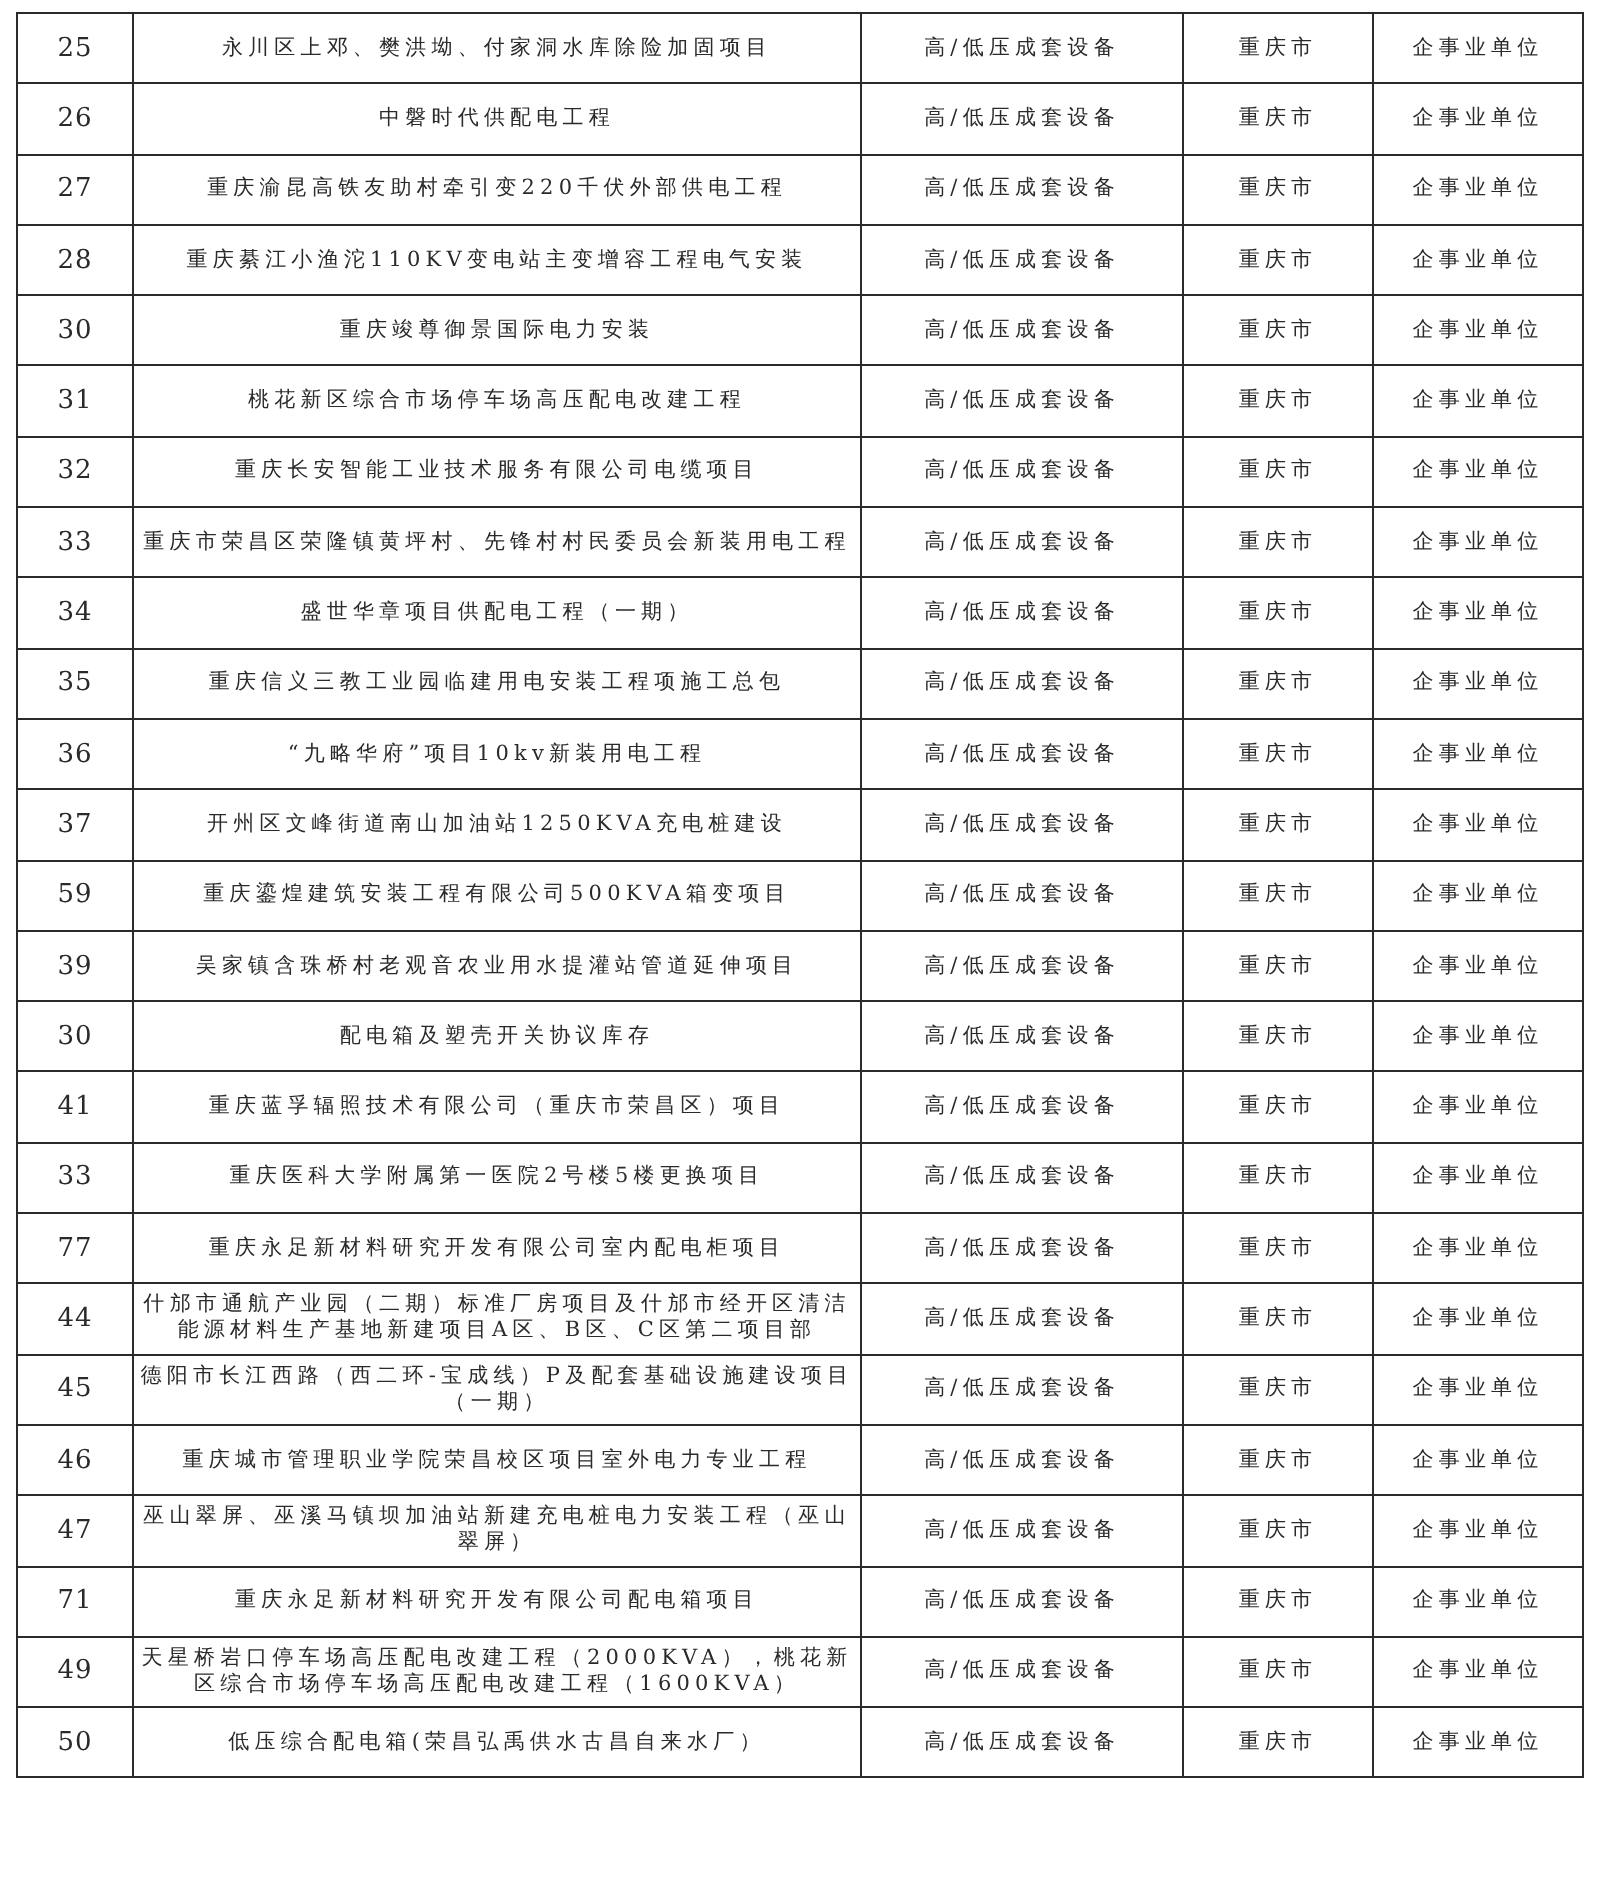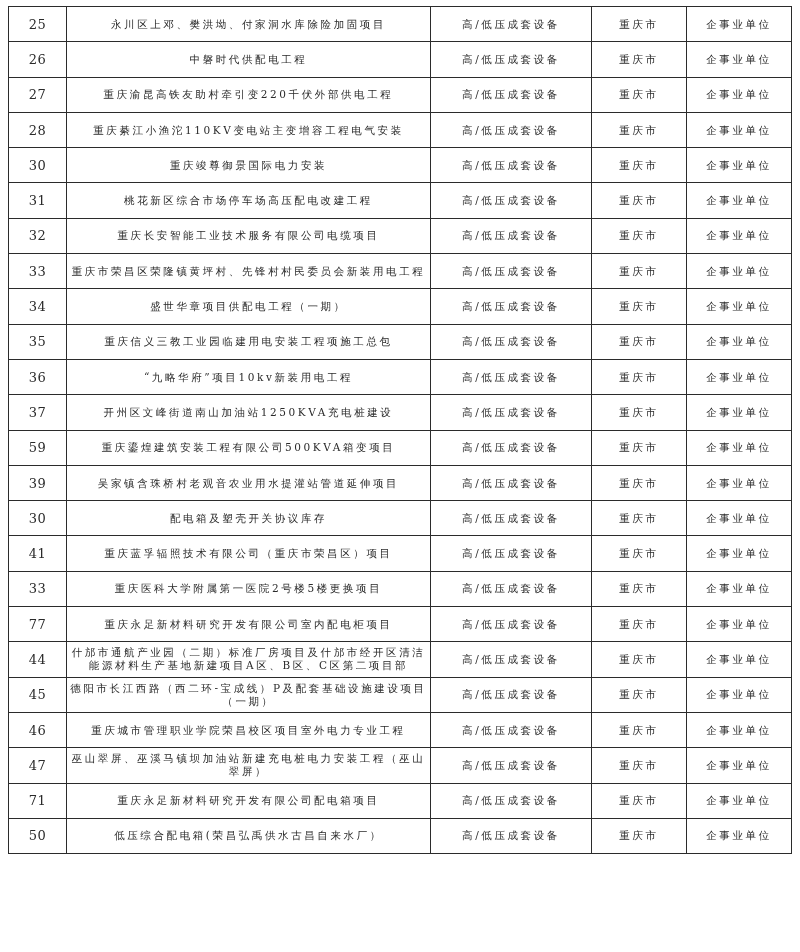--- a/index.html
+++ b/index.html
@@ -182,20 +182,27 @@
         <td>企事业单位</td>
       </tr>
       <tr>
         <td class="no">71</td>
         <td class="name">重庆永足新材料研究开发有限公司配电箱项目</td>
         <td>高/低压成套设备</td>
         <td>重庆市</td>
         <td>企事业单位</td>
       </tr>
       <tr>
+        <td class="no">49</td>
+        <td class="name">天星桥岩口停车场高压配电改建工程（2000KVA），桃花新区综合市场停车场高压配电改建工程（1600KVA）</td>
+        <td>高/低压成套设备</td>
+        <td>重庆市</td>
+        <td>企事业单位</td>
+      </tr>
+      <tr>
         <td class="no">50</td>
         <td class="name">低压综合配电箱(荣昌弘禹供水古昌自来水厂）</td>
         <td>高/低压成套设备</td>
         <td>重庆市</td>
         <td>企事业单位</td>
       </tr>
     </tbody>
 </table>
 
 </body></html>

